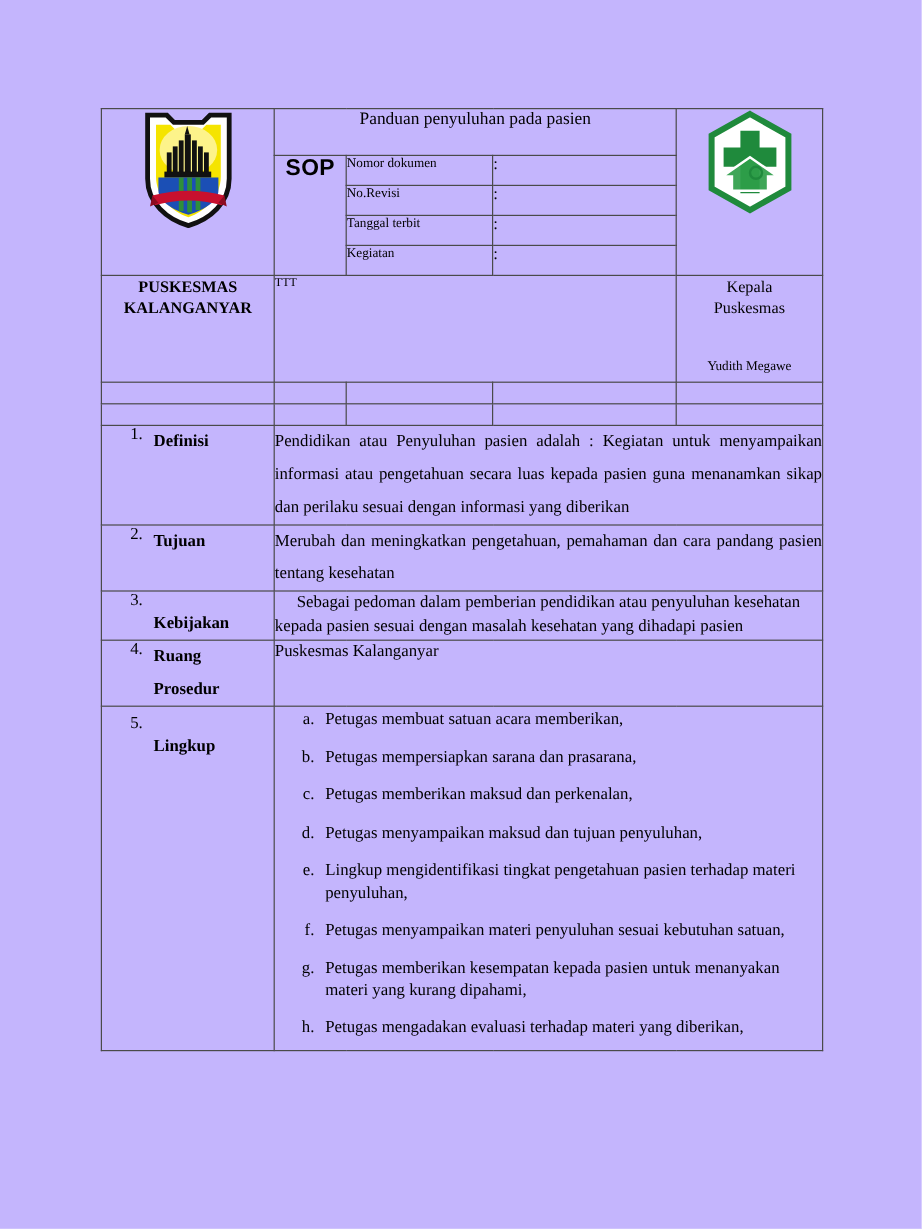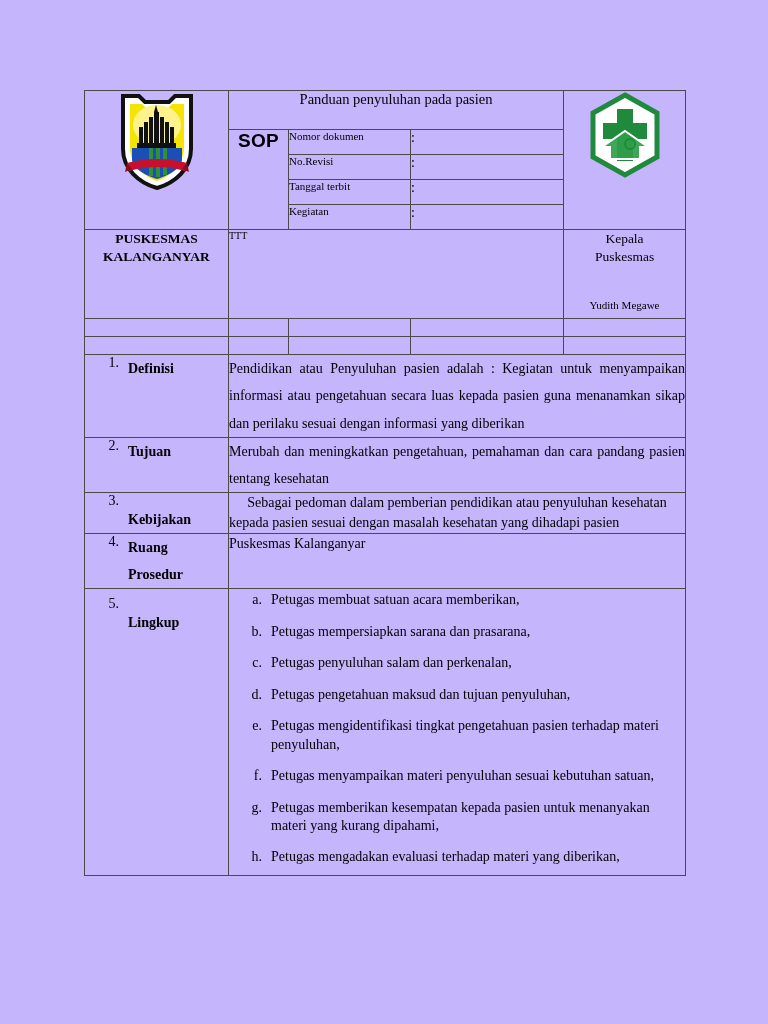--- a/index.html
+++ b/index.html
@@ -368,29 +368,29 @@
             <li>
               <span class="proc-marker">a.</span>
               <span class="proc-text">Petugas membuat satuan acara memberikan,</span>
             </li>
             <li>
               <span class="proc-marker">b.</span>
               <span class="proc-text">Petugas mempersiapkan sarana dan prasarana,</span>
             </li>
             <li>
               <span class="proc-marker">c.</span>
-              <span class="proc-text">Petugas penyuluhan salam dan perkenalan,</span>
+              <span class="proc-text">Petugas memberikan maksud dan perkenalan,</span>
             </li>
             <li>
               <span class="proc-marker">d.</span>
-              <span class="proc-text">Petugas pengetahuan maksud dan tujuan penyuluhan,</span>
+              <span class="proc-text">Petugas menyampaikan maksud dan tujuan penyuluhan,</span>
             </li>
             <li>
               <span class="proc-marker">e.</span>
-              <span class="proc-text">Petugas mengidentifikasi tingkat pengetahuan pasien terhadap materi penyuluhan,</span>
+              <span class="proc-text">Lingkup mengidentifikasi tingkat pengetahuan pasien terhadap materi penyuluhan,</span>
             </li>
             <li>
               <span class="proc-marker">f.</span>
               <span class="proc-text">Petugas menyampaikan materi penyuluhan sesuai kebutuhan satuan,</span>
             </li>
             <li>
               <span class="proc-marker">g.</span>
               <span class="proc-text">Petugas memberikan kesempatan kepada pasien untuk menanyakan materi yang kurang dipahami,</span>
             </li>
             <li>

